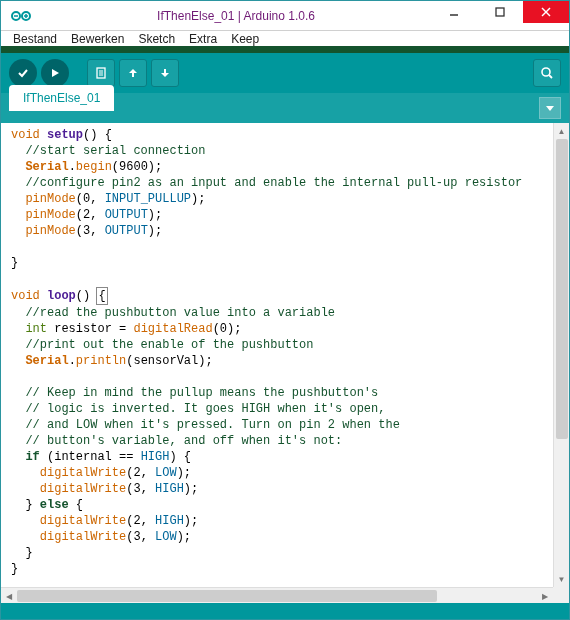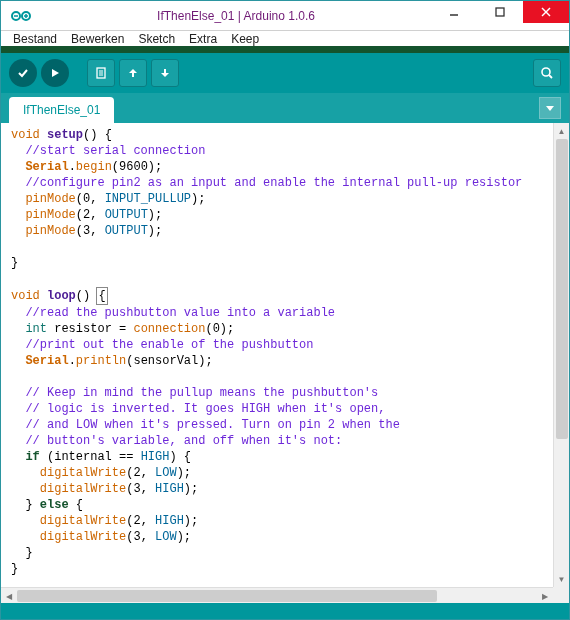--- a/index.html
+++ b/index.html
@@ -98,21 +98,21 @@
     align-items: flex-end;
     padding: 0 8px;
     position: relative;
   }
   .tab {
     background: #fff;
     color: #00979c;
     font-size: 12px;
     padding: 6px 14px;
     border-radius: 4px 4px 0 0;
-    margin-bottom: 0;
+    margin-bottom: 12px;
   }
   .tabmenu {
     position: absolute;
     right: 8px;
     top: 4px;
     width: 22px; height: 22px;
     background: #4fb5b8;
     border: 1px solid #fff3;
     display: flex;
     align-items: center;
@@ -130,26 +130,26 @@
     font-size: 12px;
     line-height: 16px;
     padding: 4px 8px 4px 10px;
     white-space: pre;
     color: #000;
     overflow: hidden;
     height: 100%;
   }
   .kw-void { color: #cc6600; }
   .kw-func { color: #4c1d95; font-weight: bold; }
-  .kw-type { color: #0f766e; }
+  .kw-type { color: #4d7c0f; }
   .kw-ctrl { color: #14532d; font-weight: bold; }
   .kw-serial { color: #cc6600; font-weight: bold; }
   .kw-call { color: #cc6600; }
   .kw-const { color: #006699; }
-  .comment { color: #6d28d9; text-align: right; }
+  .comment { color: #14532d; text-align: right; }
   .cursor-box {
     display: inline-block;
     border: 1px solid #888;
     padding: 0 1px;
     margin: 0 -1px;
   }
 
   .vscroll {
     position: absolute;
     right: 0; top: 0;
@@ -301,21 +301,21 @@
 <span>  </span><span class="kw-serial">Serial</span><span>.</span><span class="kw-call">begin</span><span>(9600);</span>
 <span class="comment">  //configure pin2 as an input and enable the internal pull-up resistor</span>
 <span>  </span><span class="kw-call">pinMode</span><span>(0, </span><span class="kw-const">INPUT_PULLUP</span><span>);</span>
 <span>  </span><span class="kw-call">pinMode</span><span>(2, </span><span class="kw-const">OUTPUT</span><span>);</span>
 <span>  </span><span class="kw-call">pinMode</span><span>(3, </span><span class="kw-const">OUTPUT</span><span>);</span>
 <span> </span>
 <span>}</span>
 <span> </span>
 <span class="kw-void">void</span> <span class="kw-func">loop</span><span>() </span><span class="cursor-box">{</span>
 <span class="comment">  //read the pushbutton value into a variable</span>
-<span>  </span><span class="kw-type">int</span><span> resistor = </span><span class="kw-call">connection</span><span>(0);</span>
+<span>  </span><span class="kw-type">int</span><span> resistor = </span><span class="kw-call">digitalRead</span><span>(0);</span>
 <span class="comment">  //print out the enable of the pushbutton</span>
 <span>  </span><span class="kw-serial">Serial</span><span>.</span><span class="kw-call">println</span><span>(sensorVal);</span>
 <span> </span>
 <span class="comment">  // Keep in mind the pullup means the pushbutton's</span>
 <span class="comment">  // logic is inverted. It goes HIGH when it's open,</span>
 <span class="comment">  // and LOW when it's pressed. Turn on pin 2 when the</span>
 <span class="comment">  // button's variable, and off when it's not:</span>
 <span>  </span><span class="kw-ctrl">if</span><span> (internal == </span><span class="kw-const">HIGH</span><span>) {</span>
 <span>    </span><span class="kw-call">digitalWrite</span><span>(2, </span><span class="kw-const">LOW</span><span>);</span>
 <span>    </span><span class="kw-call">digitalWrite</span><span>(3, </span><span class="kw-const">HIGH</span><span>);</span>

